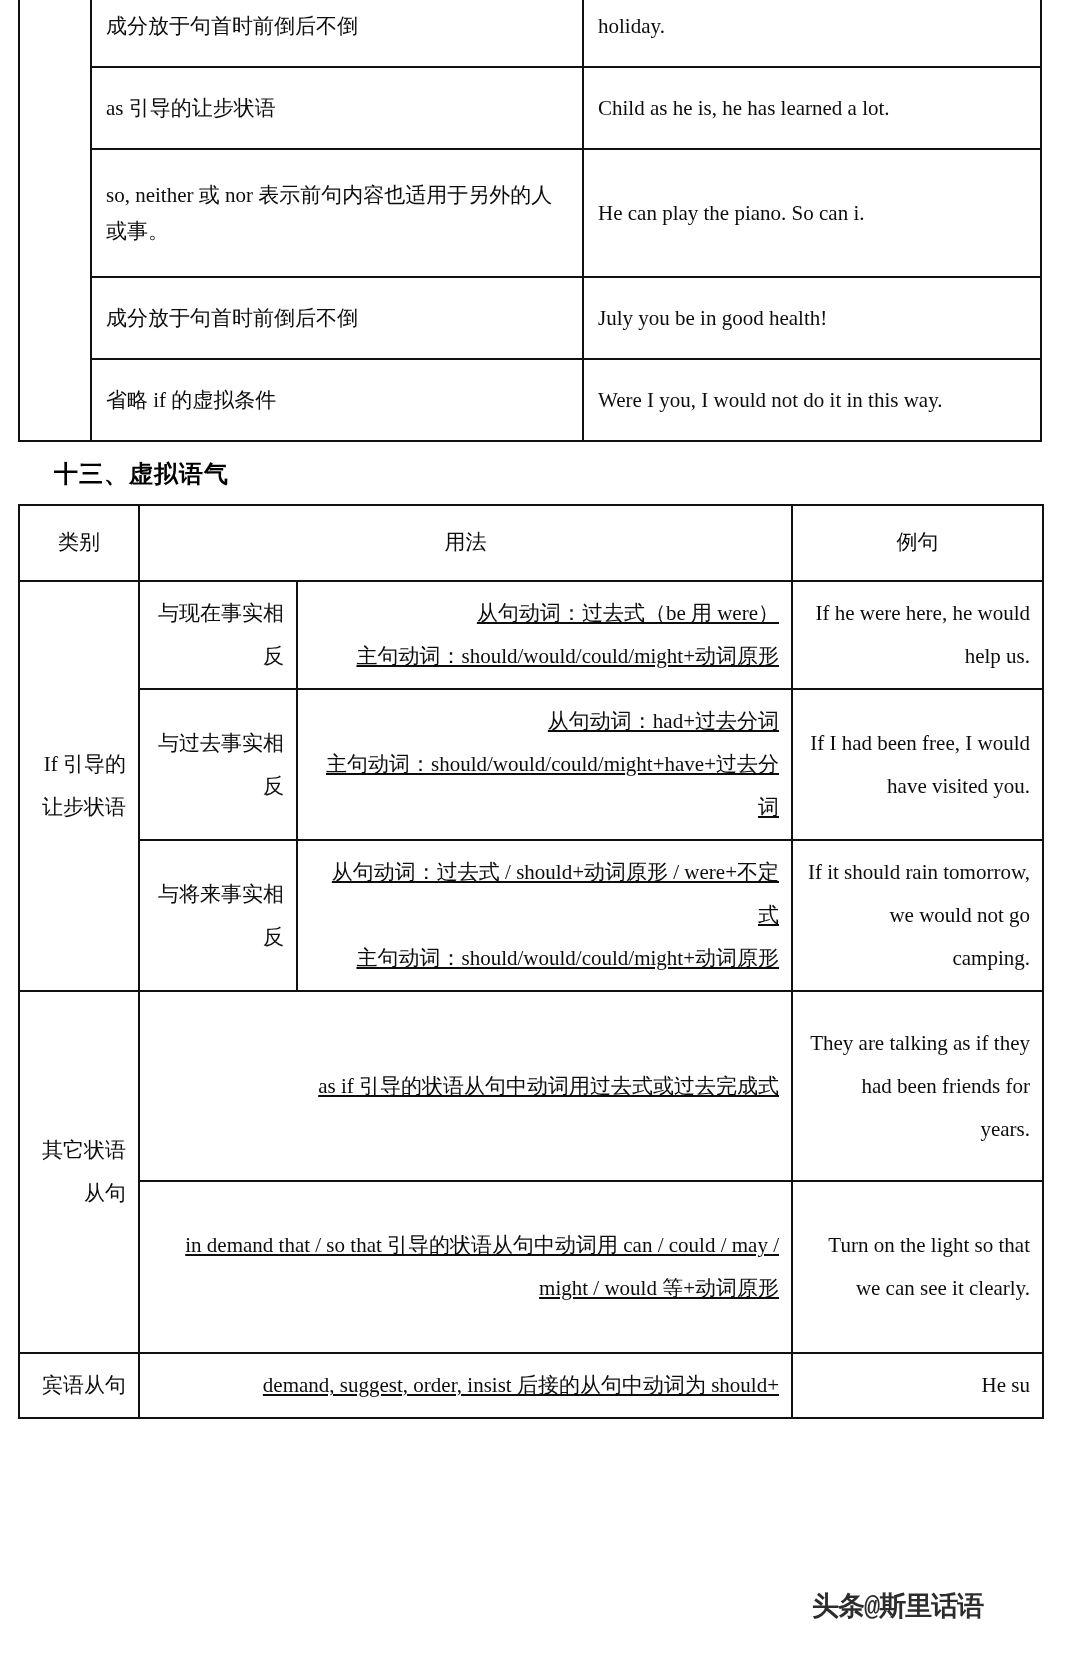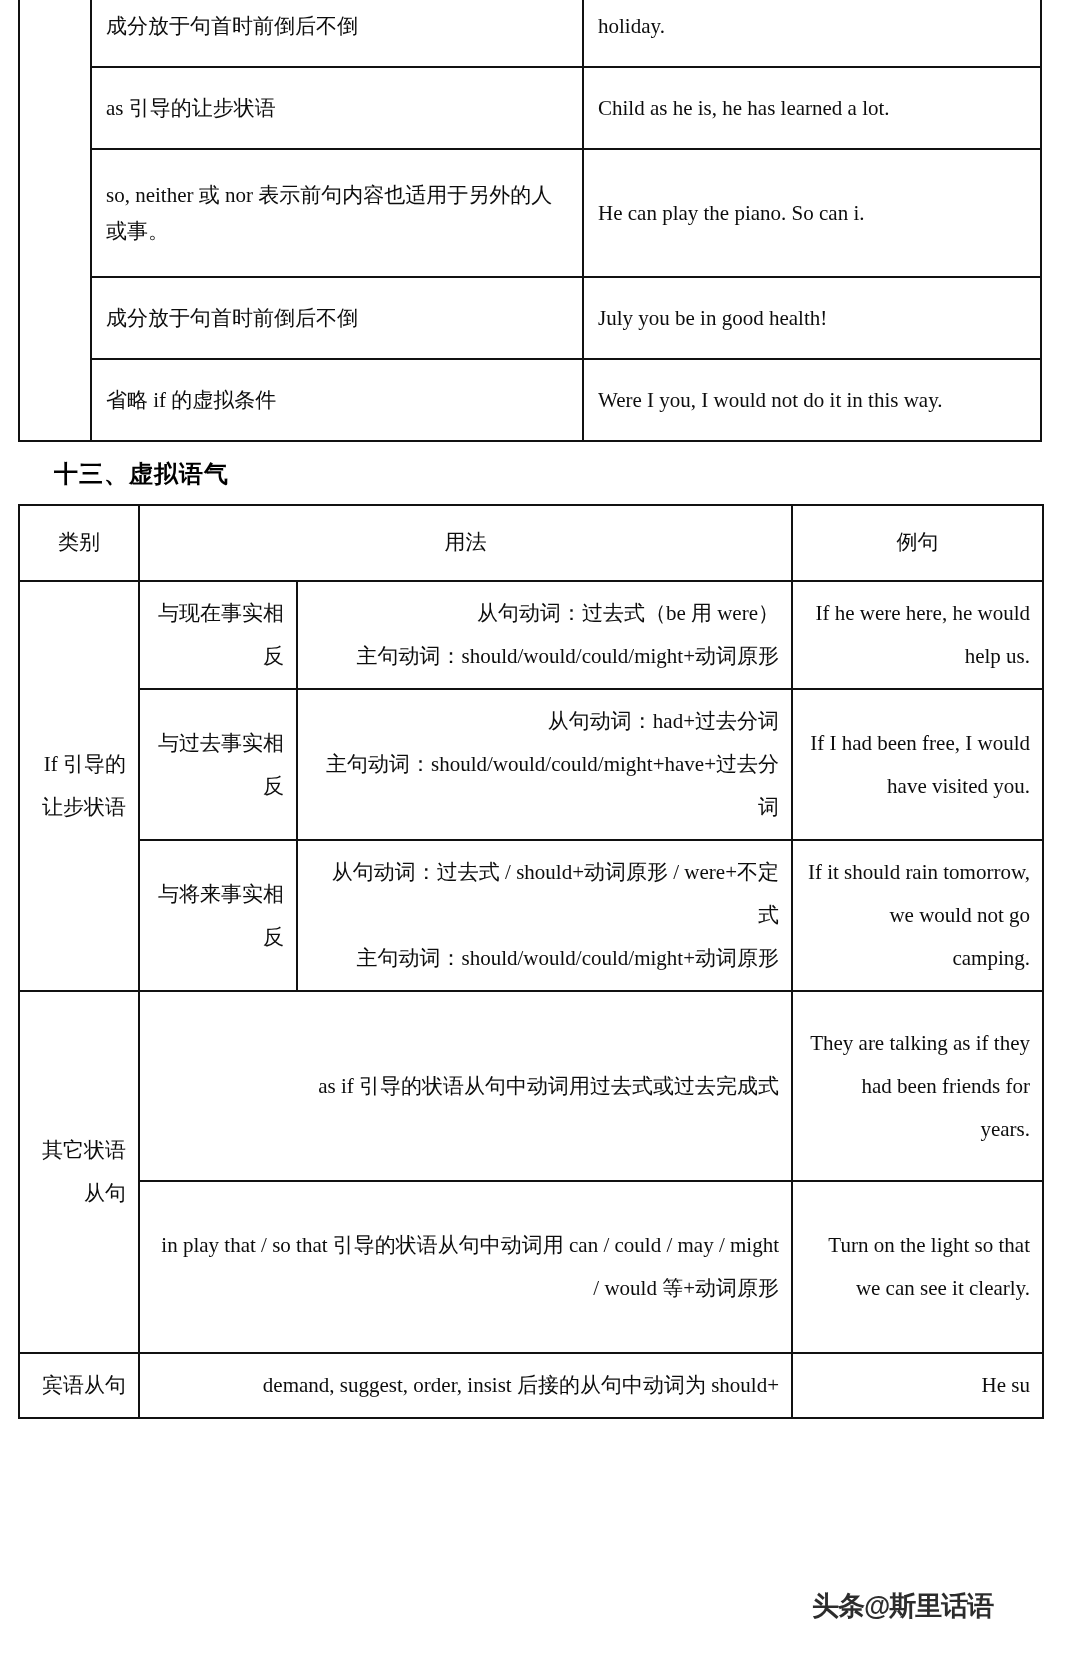--- a/index.html
+++ b/index.html
@@ -79,32 +79,32 @@
   #table-subjunctive td {
     line-height: 2.05;
     text-align: right;
   }
   #table-subjunctive td.head {
     height: 62px;
     text-align: center;
     padding: 6px 4px;
     line-height: 1.4;
   }
-  .cell-lines span { display: block; }
+  .cell-lines span { display: block; text-decoration: underline; }
   .narrow-cat {
     padding-left: 12px;
     padding-right: 4px;
   }
 
   
   .watermark {
     position: absolute;
     left: 812px;
     top: 1588px;
-    font-family: Liberation Sans, sans-serif;
+    font-family: Liberation Mono, monospace;
     font-size: 27px;
     font-weight: bold;
     color: #1b1b1b;
     letter-spacing: -1px;
     white-space: nowrap;
     opacity: 0.92;
     pointer-events: none;
   }
 </style>
 </head>
@@ -188,21 +188,21 @@
 
       <tr>
         <td class="narrow-cat" rowspan="2">其它状语从句</td>
         <td class="cell-lines" colspan="2" style="height:168px">
           <span>as if 引导的状语从句中动词用过去式或过去完成式</span>
         </td>
         <td>They are talking as if they had been friends for years.</td>
       </tr>
       <tr>
         <td class="cell-lines" colspan="2" style="height:150px">
-          <span>in play that / so that 引导的状语从句中动词用 can / could / may / might / would 等+动词原形</span>
+          <span>in demand that / so that 引导的状语从句中动词用 can / could / may / might / would 等+动词原形</span>
         </td>
         <td>Turn on the light so that we can see it clearly.</td>
       </tr>
 
       <tr>
         <td class="narrow-cat">宾语从句</td>
         <td class="cell-lines" colspan="2">
           <span>demand, suggest, order, insist 后接的从句中动词为 should+</span>
         </td>
         <td>He su</td>

